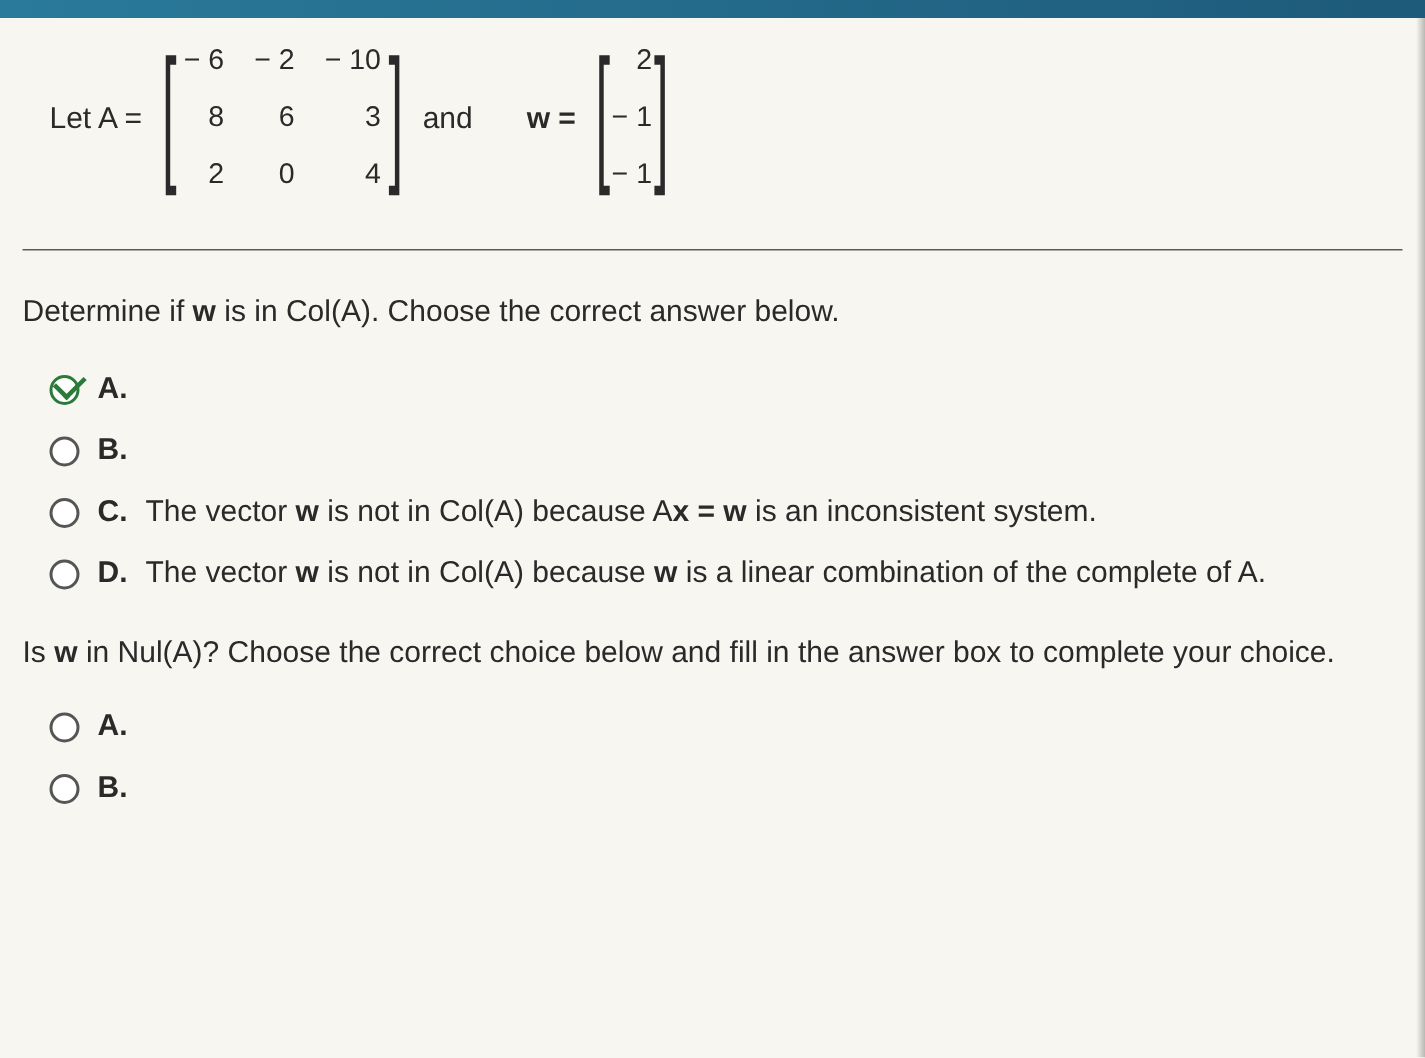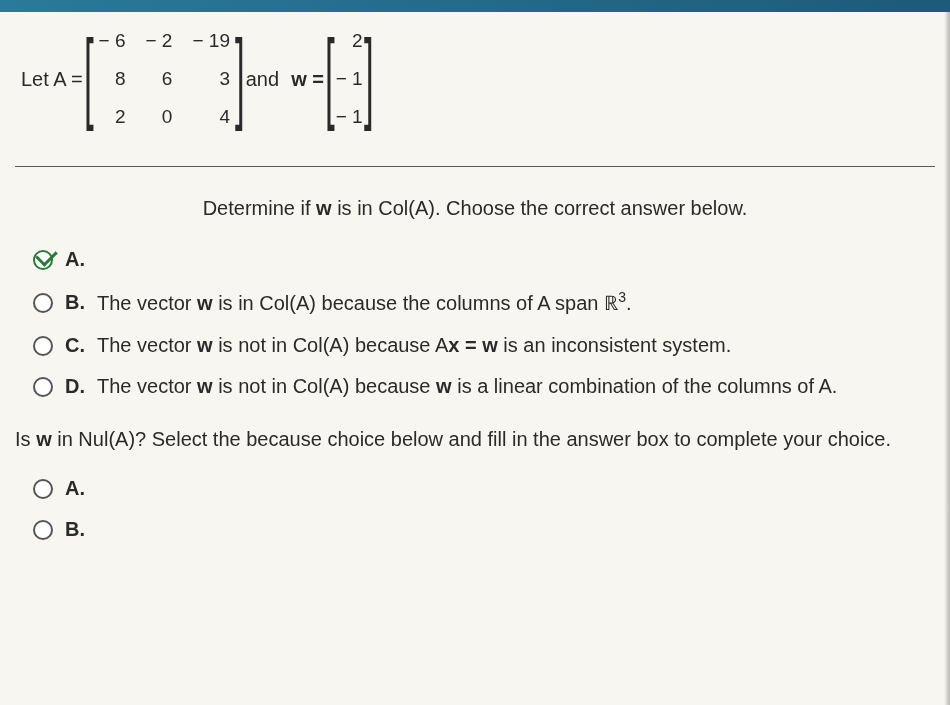--- a/index.html
+++ b/index.html
@@ -48,32 +48,31 @@
   .matrix td {
     padding: 8px 10px;
     text-align: right;
     font-size: 19px;
     white-space: nowrap;
   }
   .vec td {
     padding: 8px 6px;
   }
   .prob-text {
-    margin: 0 6px;
+    margin: 0 18px;
   }
   .bold { font-weight: bold; }
   hr.divider {
     border: none;
     border-top: 1.5px solid #5a5a58;
     margin: 20px 0 30px 0;
   }
   .prompt {
     font-size: 20px;
     margin-bottom: 28px;
-    text-align: center;
   }
   .options {
     padding-left: 18px;
   }
   .option-row {
     display: flex;
     align-items: center;
     margin-bottom: 18px;
     font-size: 20px;
   }
@@ -134,21 +133,21 @@
 
   <div class="prob">
     <span class="prob-text">Let A =</span>
     <span class="bracket-l">[</span>
     <span class="matrix">
       <table>
         <tbody>
             <tr>
               <td>− 6</td>
               <td>− 2</td>
-              <td>− 19</td>
+              <td>− 10</td>
             </tr>
         <tr>
               <td>8</td>
               <td>6</td>
               <td>3</td>
             </tr>
         <tr>
               <td>2</td>
               <td>0</td>
               <td>4</td>
@@ -187,53 +186,48 @@
   </div>
 
   <div class="options">
     <div class="option-row">
       <span class="radio sel"></span>
       <span class="opt-letter">A.</span>
     </div>
     <div class="option-row">
       <span class="radio"></span>
       <span class="opt-letter">B.</span>
-      <span>
-        <span>The vector</span>
-        <span class="bold">w</span>
-        <span>is in Col(A) because the columns of A span ℝ</span><span class="sup">3</span><span>.</span>
-      </span>
     </div>
     <div class="option-row">
       <span class="radio"></span>
       <span class="opt-letter">C.</span>
       <span>
         <span>The vector</span>
         <span class="bold">w</span>
         <span>is not in Col(A) because A</span><span class="bold">x = w</span>
         <span>is an inconsistent system.</span>
       </span>
     </div>
     <div class="option-row">
       <span class="radio"></span>
       <span class="opt-letter">D.</span>
       <span>
         <span>The vector</span>
         <span class="bold">w</span>
         <span>is not in Col(A) because</span>
         <span class="bold">w</span>
-        <span>is a linear combination of the columns of A.</span>
+        <span>is a linear combination of the complete of A.</span>
       </span>
     </div>
   </div>
 
   <div class="q2">
     <span>Is</span>
     <span class="bold">w</span>
-    <span>in Nul(A)? Select the because choice below and fill in the answer box to complete your choice.</span>
+    <span>in Nul(A)? Choose the correct choice below and fill in the answer box to complete your choice.</span>
   </div>
 
   <div class="options">
     <div class="option-row">
       <span class="radio"></span>
       <span class="opt-letter">A.</span>
     </div>
     <div class="option-row">
       <span class="radio"></span>
       <span class="opt-letter">B.</span>

